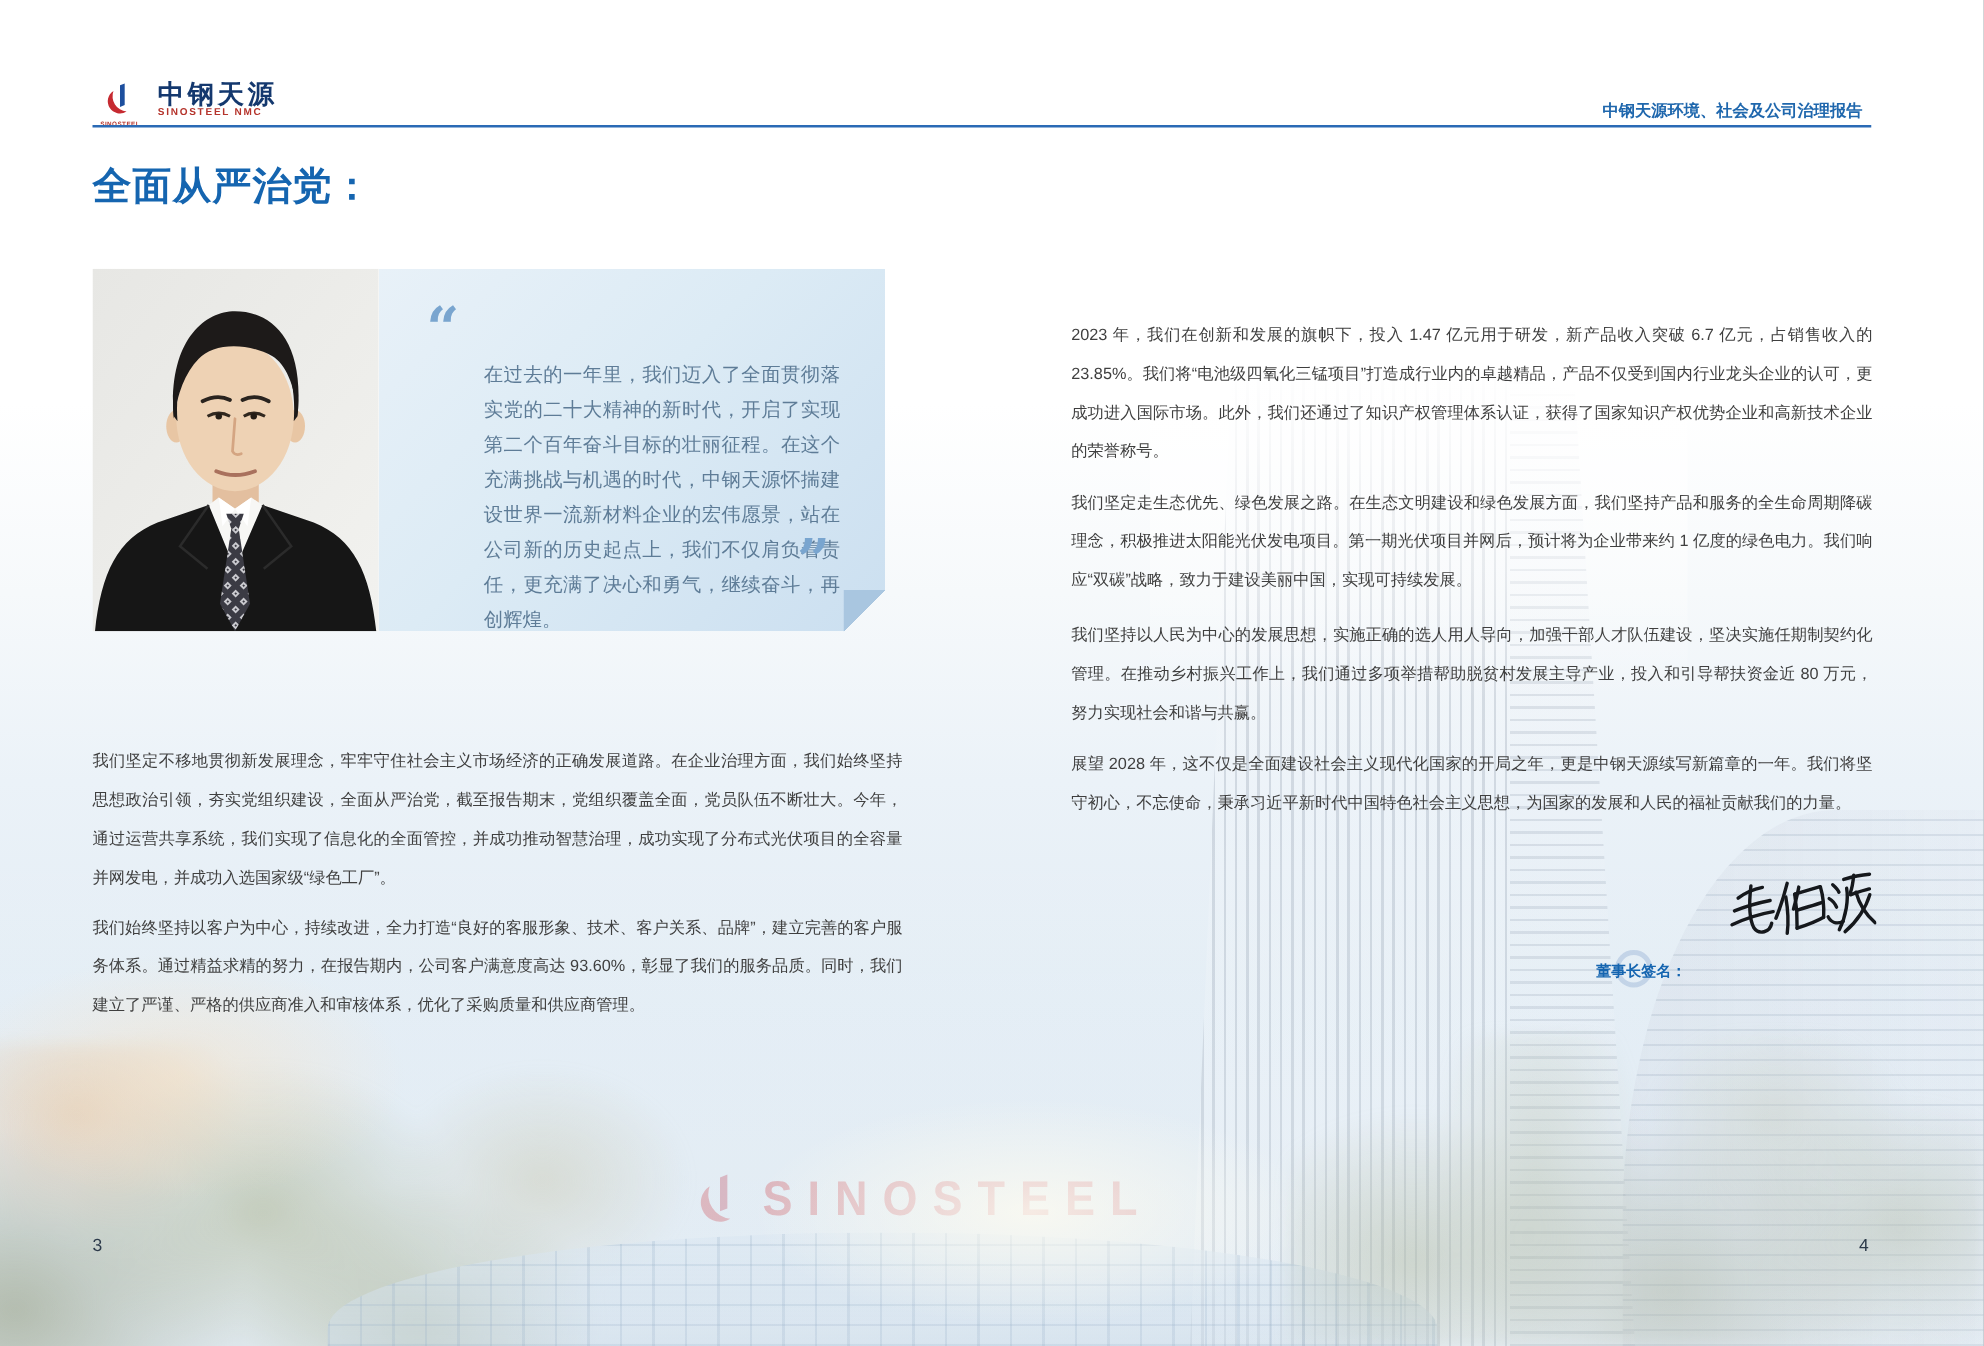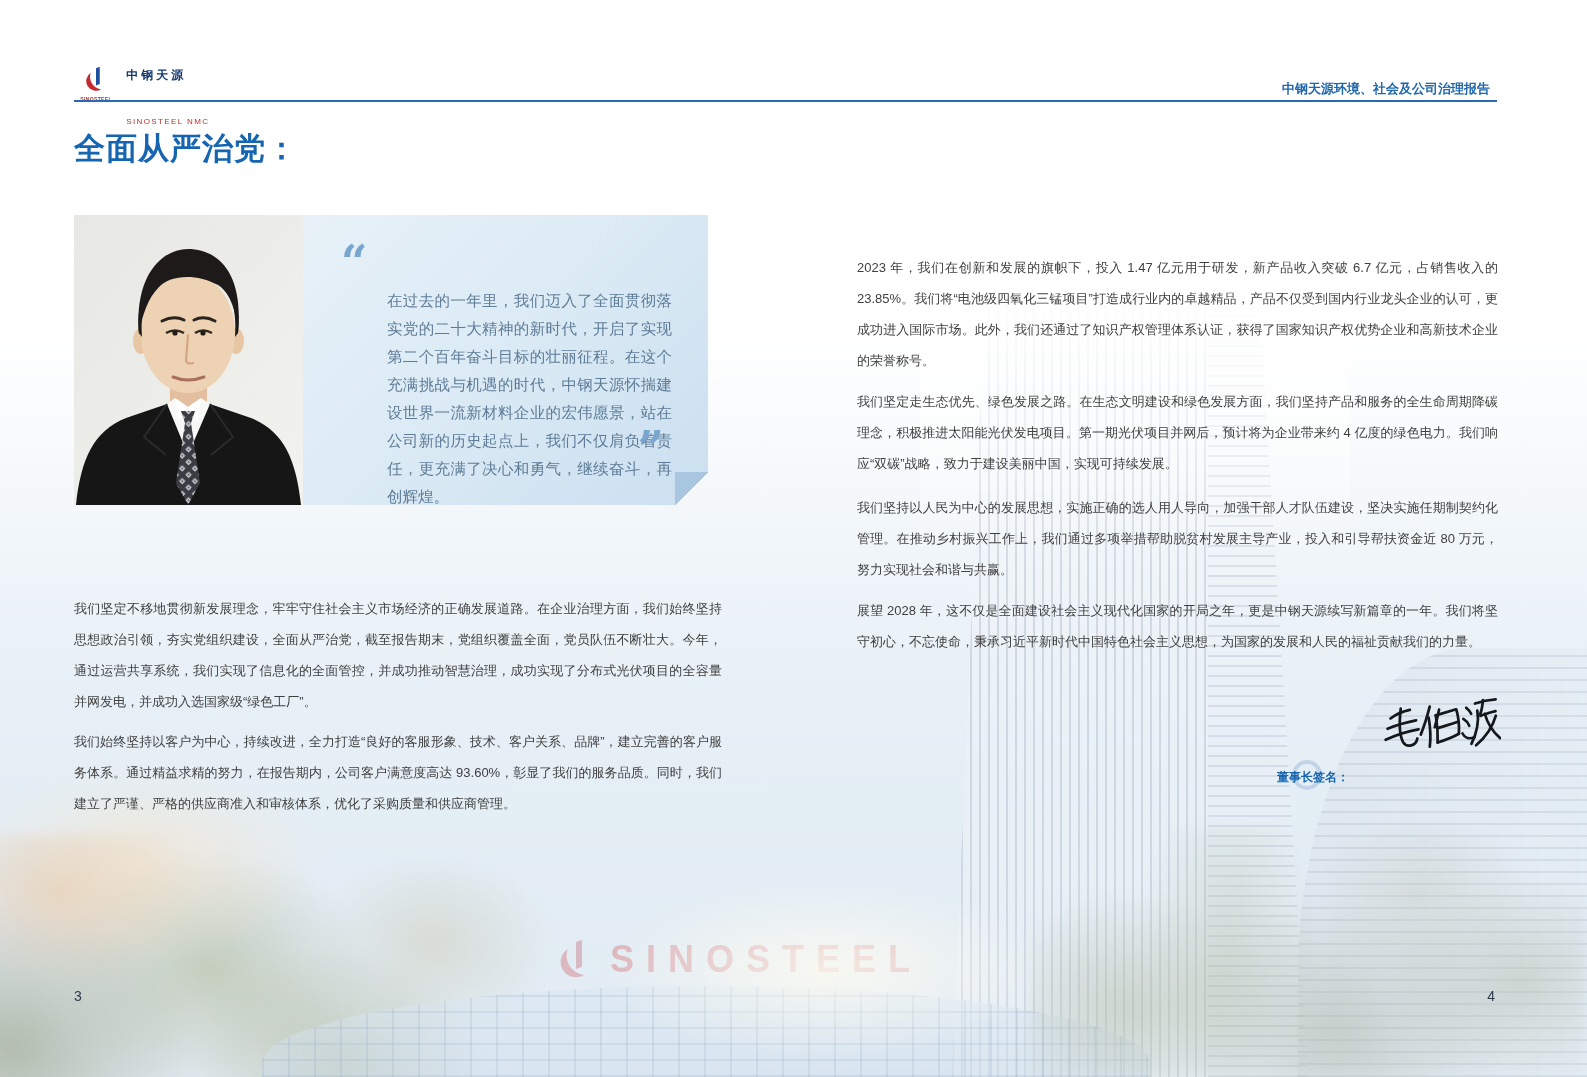--- a/index.html
+++ b/index.html
@@ -75,22 +75,22 @@
     background:
       radial-gradient(320px 130px at 52% 90%, rgba(255,252,240,.75), transparent 70%),
       radial-gradient(260px 140px at 9% 80%, rgba(252,224,186,.45), transparent 70%),
       linear-gradient(180deg, rgba(255,255,255,0) 60%, rgba(250,252,254,.18) 100%);
   }
   
   .content { position:absolute; inset:0; z-index:2; }
   .logo { position:absolute; left:74px; top:66px; display:flex; align-items:flex-start; gap:8px; }
   .logo-icon-wrap { display:flex; flex-direction:column; align-items:center; }
   .logo-icon-caption { font-size:7px; transform:scale(.72); color:#b5342c; font-weight:bold; letter-spacing:.5px; }
-  .logo-text-cn { font-size:12px; font-weight:bold; color:#14386e; letter-spacing:3px; line-height:19px; }
-  .logo-text-en { font-size:8px; font-weight:normal; color:#b5342c; letter-spacing:1.4px;margin-top:32px; }
+  .logo-text-cn { font-size:21px; font-weight:bold; color:#14386e; letter-spacing:3px; line-height:19px; }
+  .logo-text-en { font-size:8px; font-weight:bold; color:#b5342c; letter-spacing:1.4px; }
   .report-title { position:absolute; top:80px; right:97px; font-size:13px; font-weight:bold; color:#1f67ad; }
   .rule { position:absolute; top:100px; left:74px; width:1423px; height:2px; background:#2a6ab5; }
   .page-title { position:absolute; top:128px; left:74px; font-size:31px; font-weight:800; color:#1565b0; letter-spacing:1px; }
   
   .portrait { position:absolute; left:74px; top:215px; width:229px; height:290px; }
   .quote-box {
     position:absolute; left:303px; top:215px; width:405px; height:290px;
     background:linear-gradient(135deg,#e8f1f8 0%,#dcebf5 45%,#cbdff0 100%);
     clip-path:polygon(0 0, 100% 0, 100% calc(100% - 33px), calc(100% - 33px) 100%, 0 100%);
   }
@@ -217,21 +217,21 @@
       <div class="quote-mark quote-open">“</div>
       <p class="quote-text">在过去的一年里，我们迈入了全面贯彻落实党的二十大精神的新时代，开启了实现第二个百年奋斗目标的壮丽征程。在这个充满挑战与机遇的时代，中钢天源怀揣建设世界一流新材料企业的宏伟愿景，站在公司新的历史起点上，我们不仅肩负着责任，更充满了决心和勇气，继续奋斗，再创辉煌。</p>
       <div class="quote-mark quote-close">”</div>
     </div>
     <div class="quote-fold"></div>
 
     <p class="body-p lp1">我们坚定不移地贯彻新发展理念，牢牢守住社会主义市场经济的正确发展道路。在企业治理方面，我们始终坚持思想政治引领，夯实党组织建设，全面从严治党，截至报告期末，党组织覆盖全面，党员队伍不断壮大。今年，通过运营共享系统，我们实现了信息化的全面管控，并成功推动智慧治理，成功实现了分布式光伏项目的全容量并网发电，并成功入选国家级“绿色工厂”。</p>
     <p class="body-p lp2">我们始终坚持以客户为中心，持续改进，全力打造“良好的客服形象、技术、客户关系、品牌”，建立完善的客户服务体系。通过精益求精的努力，在报告期内，公司客户满意度高达 93.60%，彰显了我们的服务品质。同时，我们建立了严谨、严格的供应商准入和审核体系，优化了采购质量和供应商管理。</p>
 
     <p class="body-p right-p rp1">2023 年，我们在创新和发展的旗帜下，投入 1.47 亿元用于研发，新产品收入突破 6.7 亿元，占销售收入的 23.85%。我们将“电池级四氧化三锰项目”打造成行业内的卓越精品，产品不仅受到国内行业龙头企业的认可，更成功进入国际市场。此外，我们还通过了知识产权管理体系认证，获得了国家知识产权优势企业和高新技术企业的荣誉称号。</p>
-    <p class="body-p right-p rp2">我们坚定走生态优先、绿色发展之路。在生态文明建设和绿色发展方面，我们坚持产品和服务的全生命周期降碳理念，积极推进太阳能光伏发电项目。第一期光伏项目并网后，预计将为企业带来约 4 亿度的绿色电力。我们响应“双碳”战略，致力于建设美丽中国，实现可持续发展。</p>
+    <p class="body-p right-p rp2">我们坚定走生态优先、绿色发展之路。在生态文明建设和绿色发展方面，我们坚持产品和服务的全生命周期降碳理念，积极推进太阳能光伏发电项目。第一期光伏项目并网后，预计将为企业带来约 1 亿度的绿色电力。我们响应“双碳”战略，致力于建设美丽中国，实现可持续发展。</p>
     <p class="body-p right-p rp3">我们坚持以人民为中心的发展思想，实施正确的选人用人导向，加强干部人才队伍建设，坚决实施任期制契约化管理。在推动乡村振兴工作上，我们通过多项举措帮助脱贫村发展主导产业，投入和引导帮扶资金近 80 万元，努力实现社会和谐与共赢。</p>
     <p class="body-p right-p rp4">展望 2028 年，这不仅是全面建设社会主义现代化国家的开局之年，更是中钢天源续写新篇章的一年。我们将坚守初心，不忘使命，秉承习近平新时代中国特色社会主义思想，为国家的发展和人民的福祉贡献我们的力量。</p>
 
     <div class="sig-label">董事长签名：</div>
     <svg class="sig-svg" width="118" height="66" viewBox="0 0 130 70" fill="none" stroke="#15181c" stroke-width="3" stroke-linecap="round" stroke-linejoin="round" aria-label="毛伯波">
       <path d="M10 24 C16 20 24 17 32 16"></path>
       <path d="M6 35 C18 31 30 29 38 28"></path>
       <path d="M3 47 C16 42 30 39 40 38"></path>
       <path d="M22 14 C19 30 18 42 22 51 C26 58 36 56 38 48"></path>
       <path d="M54 14 C50 26 46 36 42 44"></path>

